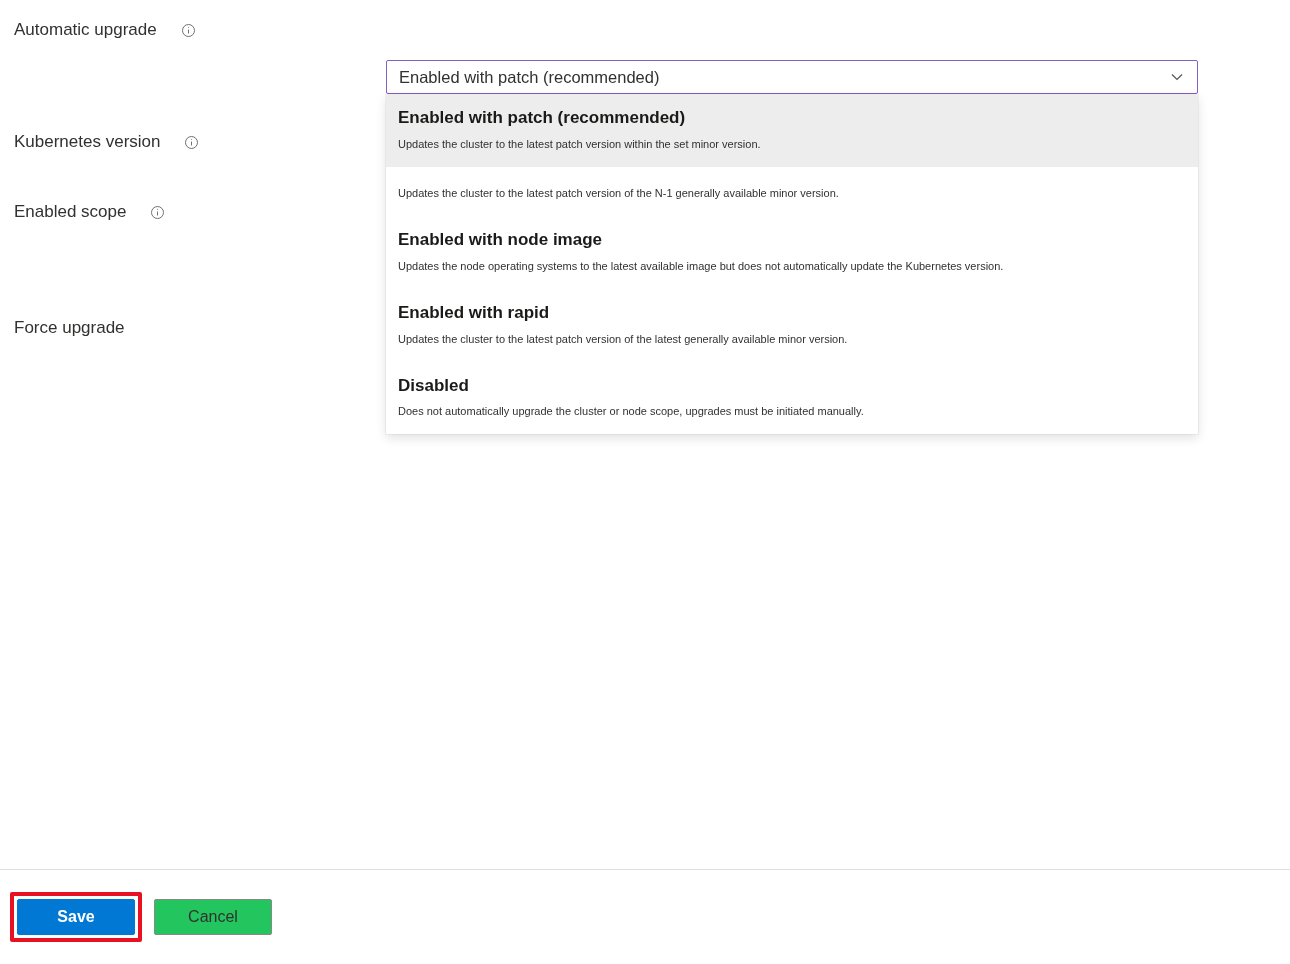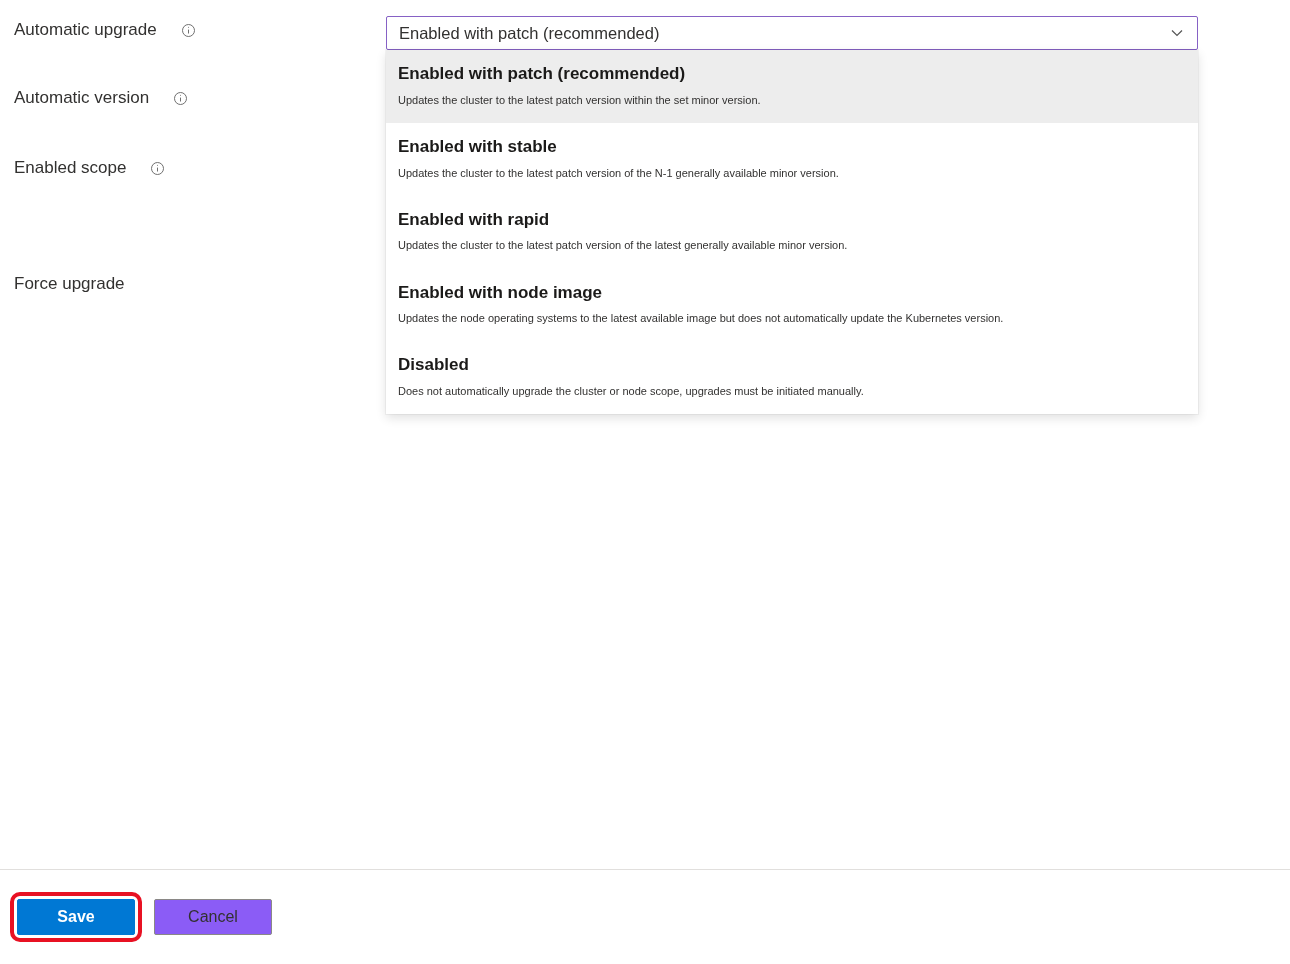--- a/index.html
+++ b/index.html
@@ -28,21 +28,21 @@
       color: #323130;
     }
     .info-icon {
       width: 15px; height: 15px;
       display: inline-flex;
       align-items: center; justify-content: center;
       color: #666;
       flex: 0 0 auto;
     }
     .info-icon svg { width: 15px; height: 15px; display:block; }
-    .field-col { flex: 1; position: relative; }
+    .field-col { flex: 1; position: relative; margin-top: 44px; }
 
     .dropdown {
       border: 1px solid #8661c5;
       border-radius: 2px;
       height: 34px;
       width: 812px;
       background: #fff;
       display: flex;
       align-items: center;
       justify-content: space-between;
@@ -116,29 +116,29 @@
       cursor: pointer;
       font-family: inherit;
     }
     .btn-primary {
       background: #0078d4;
       color: #fff;
       border: 1px solid #0078d4;
       font-weight: 600;
     }
     .btn-secondary {
-      background: #8b5cf6;
+      background: #22c55e;
       color: #323130;
       border: 1px solid #8a8886;
     }
     .save-highlight {
       border: 4px solid #e81123;
       padding: 3px;
       display: inline-flex;
-      border-radius: 10px;
+      border-radius: 2px;
     }
   </style>
 </head>
 <body>
 
 <div class="form-area">
 
   <div class="form-row">
     <div class="label-col">
       <span>Automatic upgrade</span>
@@ -159,44 +159,43 @@
             </svg>
         </span>
       </div>
 
       <div class="dropdown-list">
         <div class="dropdown-option selected">
           <div class="opt-title">Enabled with patch (recommended)</div>
           <div class="opt-desc">Updates the cluster to the latest patch version within the set minor version.</div>
         </div>
         <div class="dropdown-option">
-          <div class="opt-title">Enabled with stable</div>
           <div class="opt-desc">Updates the cluster to the latest patch version of the N-1 generally available minor version.</div>
+        </div>
+        <div class="dropdown-option">
+          <div class="opt-title">Enabled with node image</div>
+          <div class="opt-desc">Updates the node operating systems to the latest available image but does not automatically update the Kubernetes version.</div>
         </div>
         <div class="dropdown-option">
           <div class="opt-title">Enabled with rapid</div>
           <div class="opt-desc">Updates the cluster to the latest patch version of the latest generally available minor version.</div>
         </div>
         <div class="dropdown-option">
-          <div class="opt-title">Enabled with node image</div>
-          <div class="opt-desc">Updates the node operating systems to the latest available image but does not automatically update the Kubernetes version.</div>
-        </div>
-        <div class="dropdown-option">
           <div class="opt-title">Disabled</div>
           <div class="opt-desc">Does not automatically upgrade the cluster or node scope, upgrades must be initiated manually.</div>
         </div>
       </div>
 
       <div class="highlight-red highlight-option-first"></div>
     </div>
   </div>
 
   <div class="form-row">
     <div class="label-col">
-      <span>Automatic version</span>
+      <span>Kubernetes version</span>
       <span class="info-icon">
         <svg viewBox="0 0 16 16" fill="none" stroke="currentColor" stroke-width="1">
             <circle cx="8" cy="8" r="6.4"></circle>
             <line x1="8" y1="7" x2="8" y2="11.2"></line>
             <circle cx="8" cy="4.6" r="0.55" fill="currentColor" stroke="none"></circle>
           </svg>
       </span>
     </div>
   </div>
 

